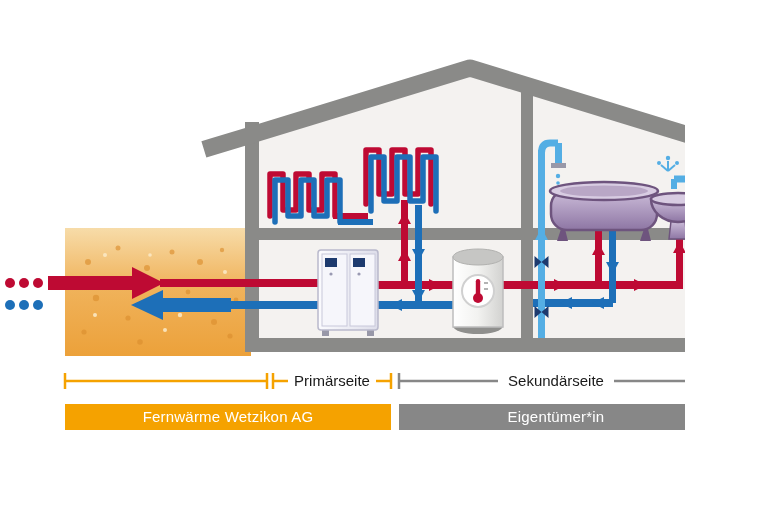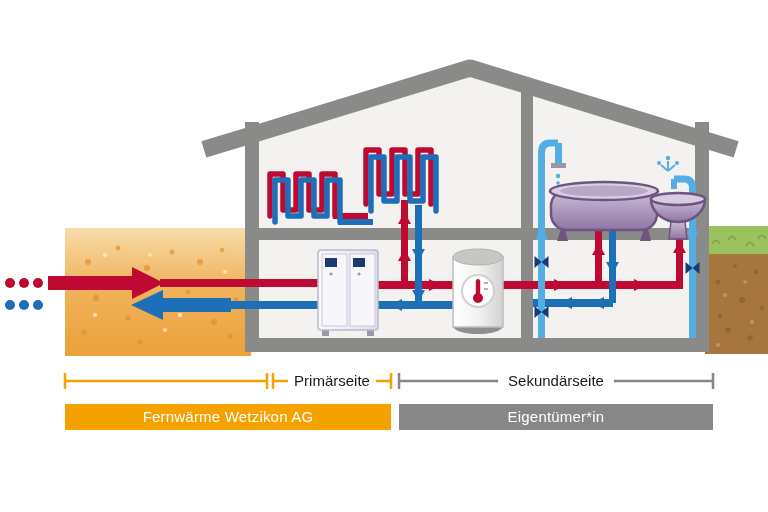--- a/index.html
+++ b/index.html
@@ -1,16 +1,16 @@
 <!DOCTYPE html>
 <html style="--red: #BE0A33; --blue: #1D6FB8; --lightblue: #54AEE4; --navy: #1D3A6E; --orange: #F5A200; --bargray: #878787; --housegray: #8A8A88; --interior: #F4F2F0; --grass: #9CC25E; --grassdark: #7FA94A; --soil: #A6763E; --soildark: #8A5B28; --groundspeck: #DC8F2F; --textdark: #1A1A1A; --purplelight: #D8CCE2; --purpledark: #6E547E; --metal: #9898A8;"><head>
 <meta charset="utf-8">
 <style>
   html,body{margin:0;padding:0;background:#ffffff;}
-  .stage{position:relative;width:768px;height:512px;overflow:hidden;background:#fff;
+  .stage{position:relative;width:685px;height:512px;overflow:hidden;background:#fff;
          font-family:"Liberation Sans",sans-serif;}
   svg{display:block;}
   text{font-family:"Liberation Sans",sans-serif;}
   .measure-label{fill:var(--textdark);font-size:15px;}
   .bar-label{fill:#ffffff;font-size:15px;letter-spacing:.2px;}
   .f-red{fill:var(--red)} .f-blue{fill:var(--blue)} .f-lblue{fill:var(--lightblue)}
   .f-navy{fill:var(--navy)} .f-orange{fill:var(--orange)} .f-bargray{fill:var(--bargray)}
   .f-gray{fill:var(--housegray)} .f-interior{fill:var(--interior)}
   .f-grass{fill:var(--grass)} .f-soil{fill:var(--soil)} .f-soildark{fill:var(--soildark)}
   .f-speck{fill:var(--groundspeck)} .f-plight{fill:var(--purplelight)} .f-metal{fill:var(--metal)}

